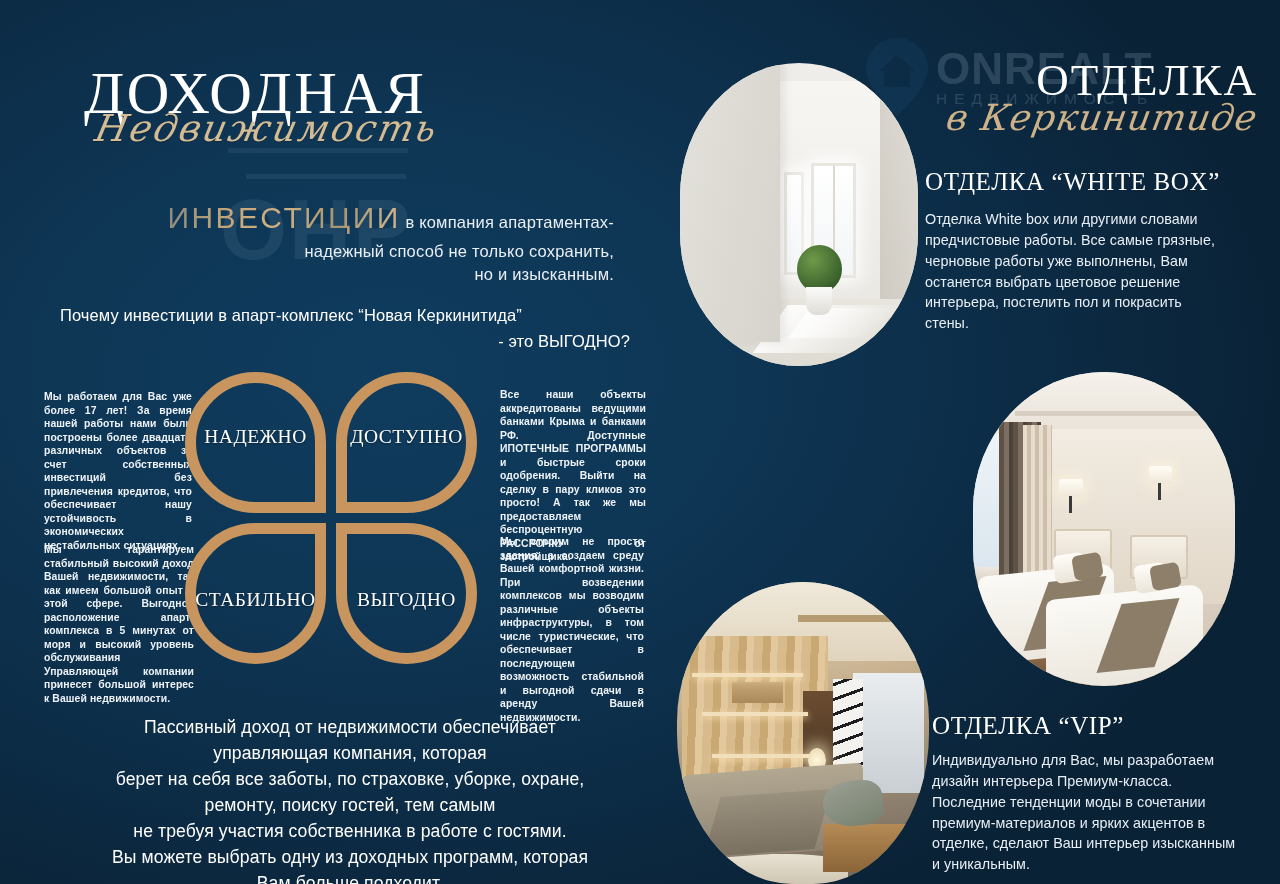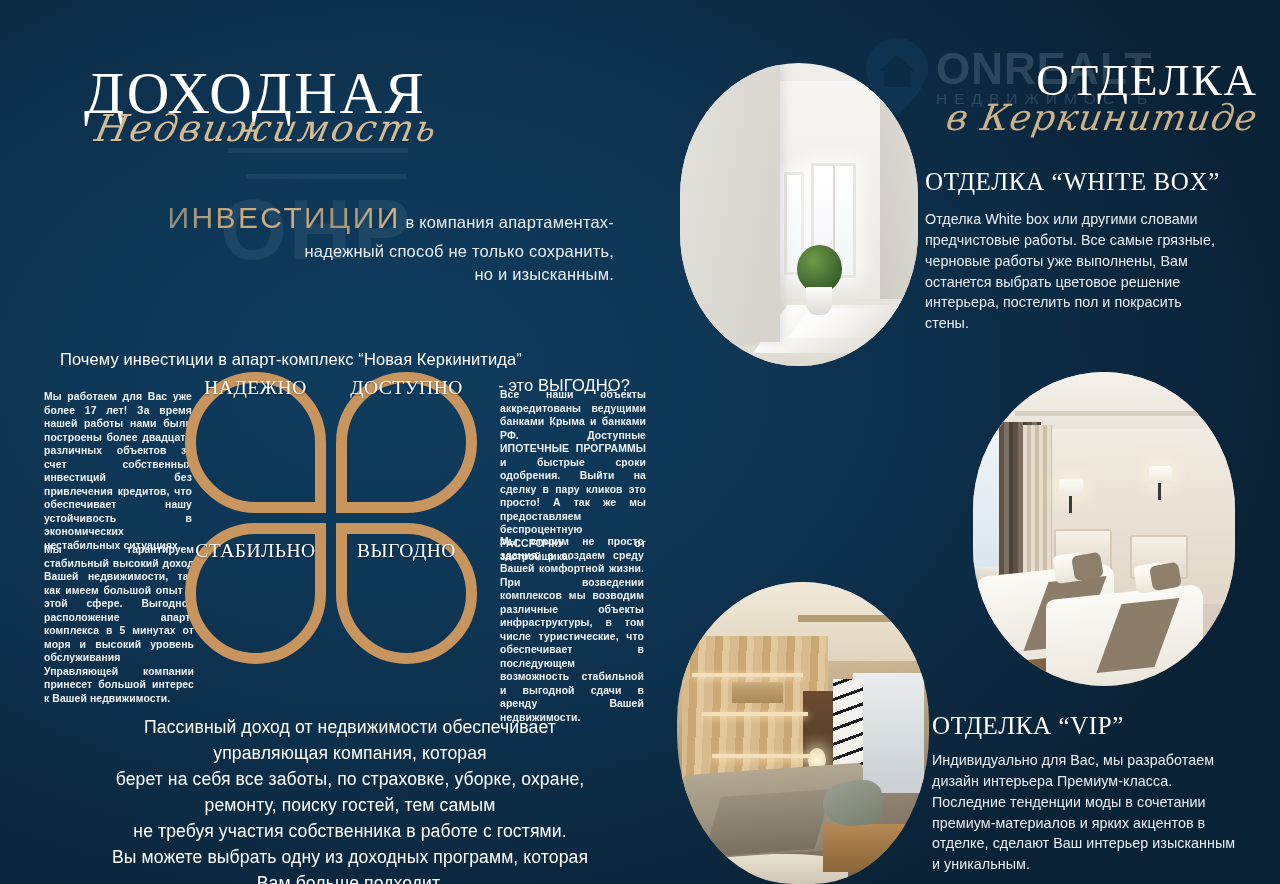--- a/index.html
+++ b/index.html
@@ -71,31 +71,31 @@
     background:linear-gradient(95deg,#8c8a7e 0%,#c8a878 28%,#cfb184 50%,#a79471 72%,#d2b68d 100%);
     -webkit-background-clip:text; background-clip:text;
     -webkit-text-fill-color:transparent; color:#c4a57a;
     vertical-align:baseline;
   }
   .invest-rest { font-size:16.5px; color:#e9eef4; letter-spacing:.2px; }
   .invest-l2, .invest-l3 { font-size:16.5px; color:#e9eef4; display:block; letter-spacing:.2px; }
 
   .why {
     position:absolute; left:60px; top:303px; width:570px;
-    font-size:16.5px; color:#ffffff; line-height:1.55; letter-spacing:.1px;margin-top:44px;
+    font-size:16.5px; color:#ffffff; line-height:1.55; letter-spacing:.1px;
   }
   .why .r2 { display:block; text-align:right; }
 
   
   .flower { position:absolute; left:185px; top:372px; width:292px; height:292px; }
   .petal {
     position:absolute; width:141px; height:141px;
     border:11px solid #c8955f;
     background:transparent;
-    display:flex; align-items:flex-start; justify-content:center;
+    display:flex; align-items:center; justify-content:center;
   }
   .p-tl { left:0;    top:0;    border-radius:50% 50% 0 50%; }
   .p-tr { right:0;   top:0;    border-radius:50% 50% 50% 0; }
   .p-bl { left:0;    bottom:0; border-radius:50% 0 50% 50%; }
   .p-br { right:0;   bottom:0; border-radius:0 50% 50% 50%; }
   .petal span {
     font-family:"Liberation Serif", serif;
     font-size:19.5px; color:#ffffff; letter-spacing:.5px;
     white-space:nowrap; transform:translateY(-6px);
     text-shadow:0 1px 2px rgba(0,0,0,.45);

